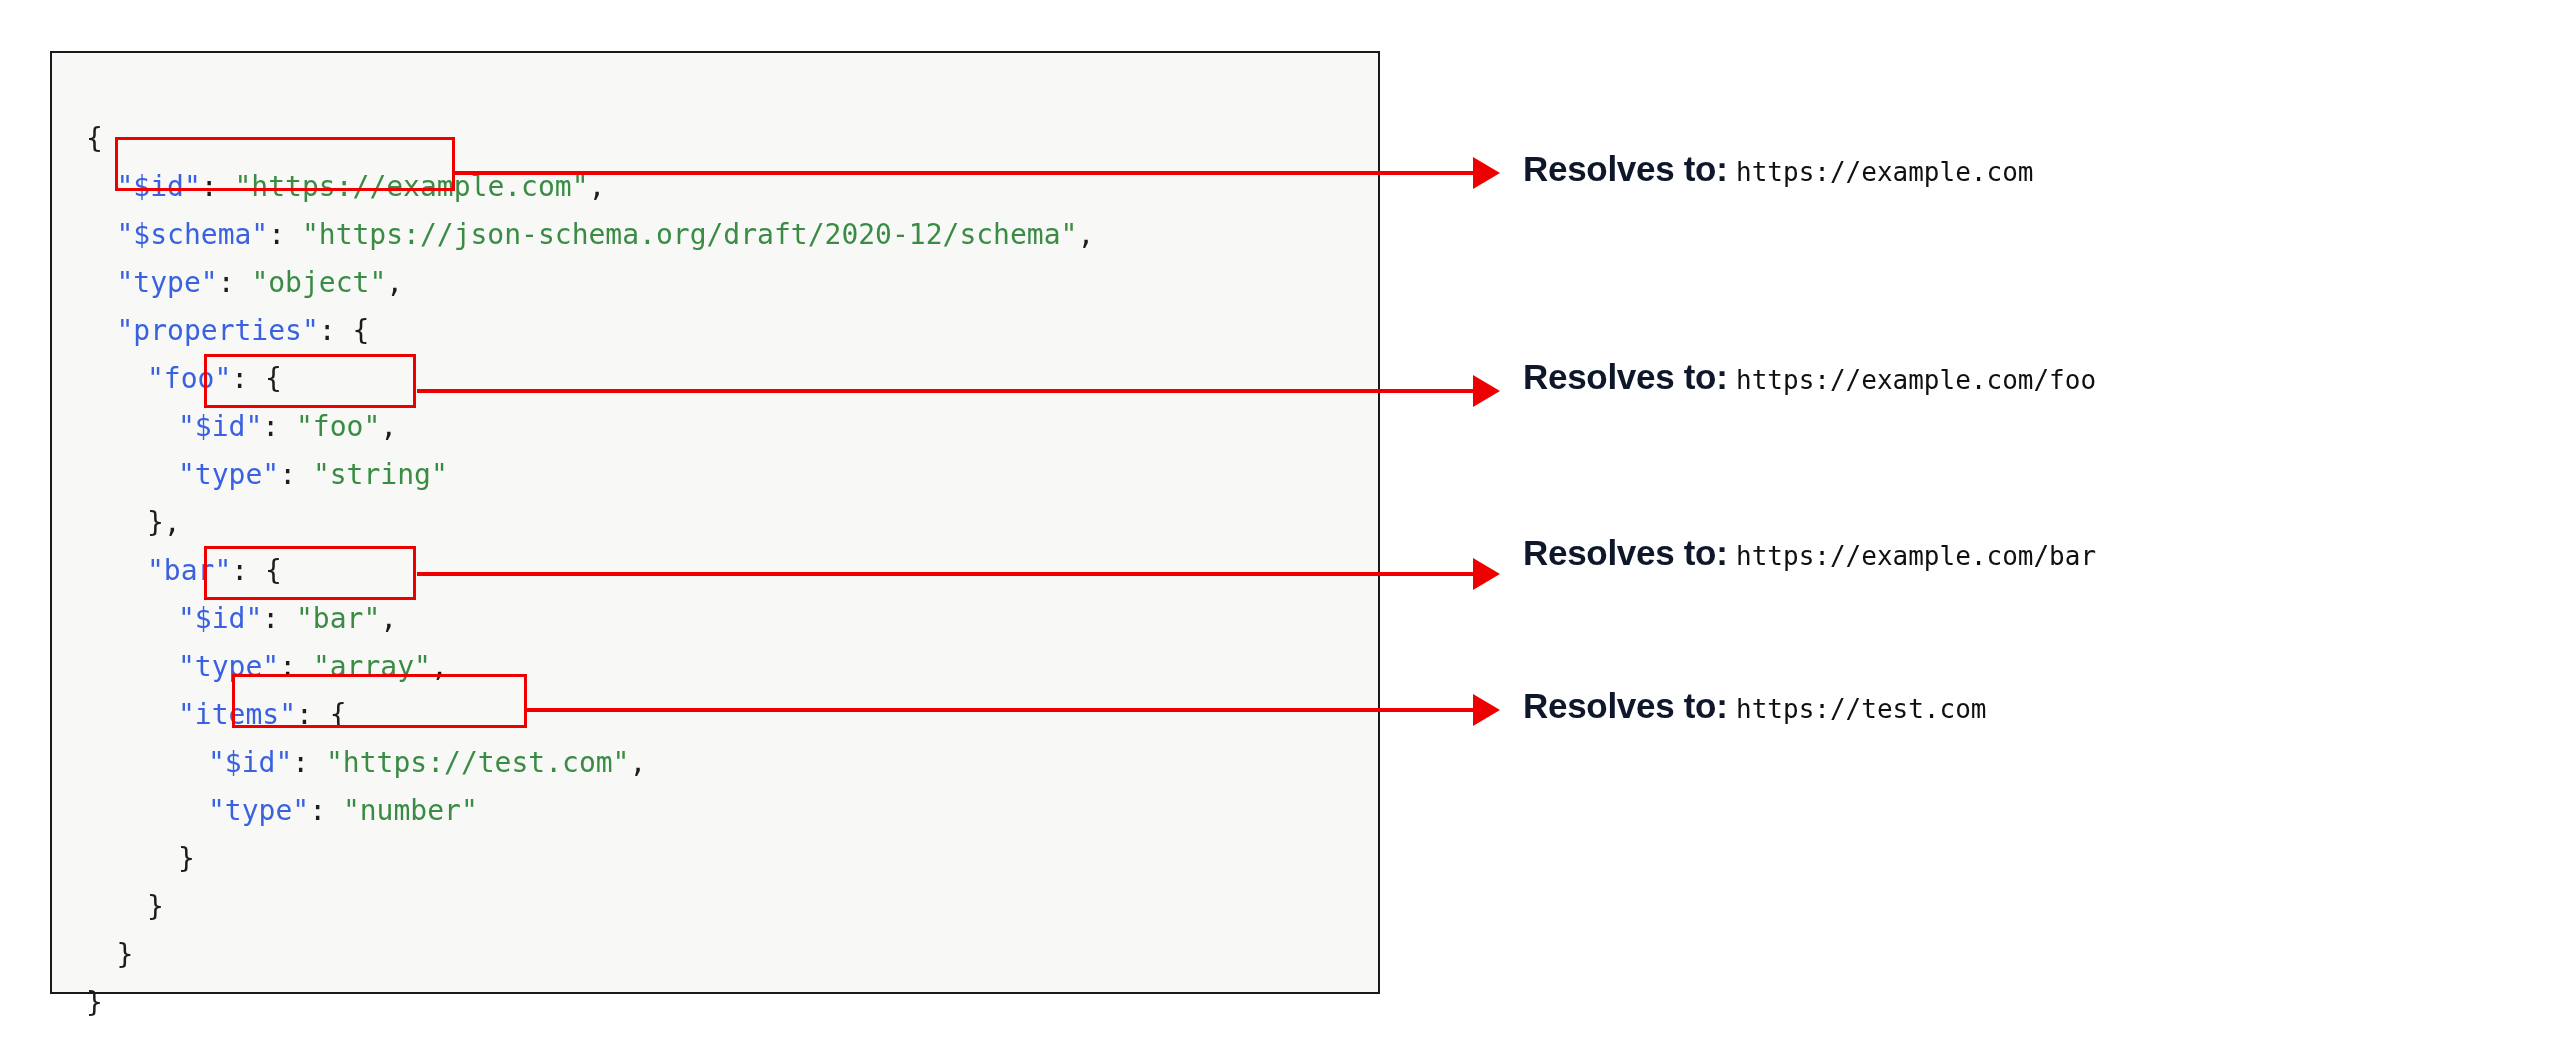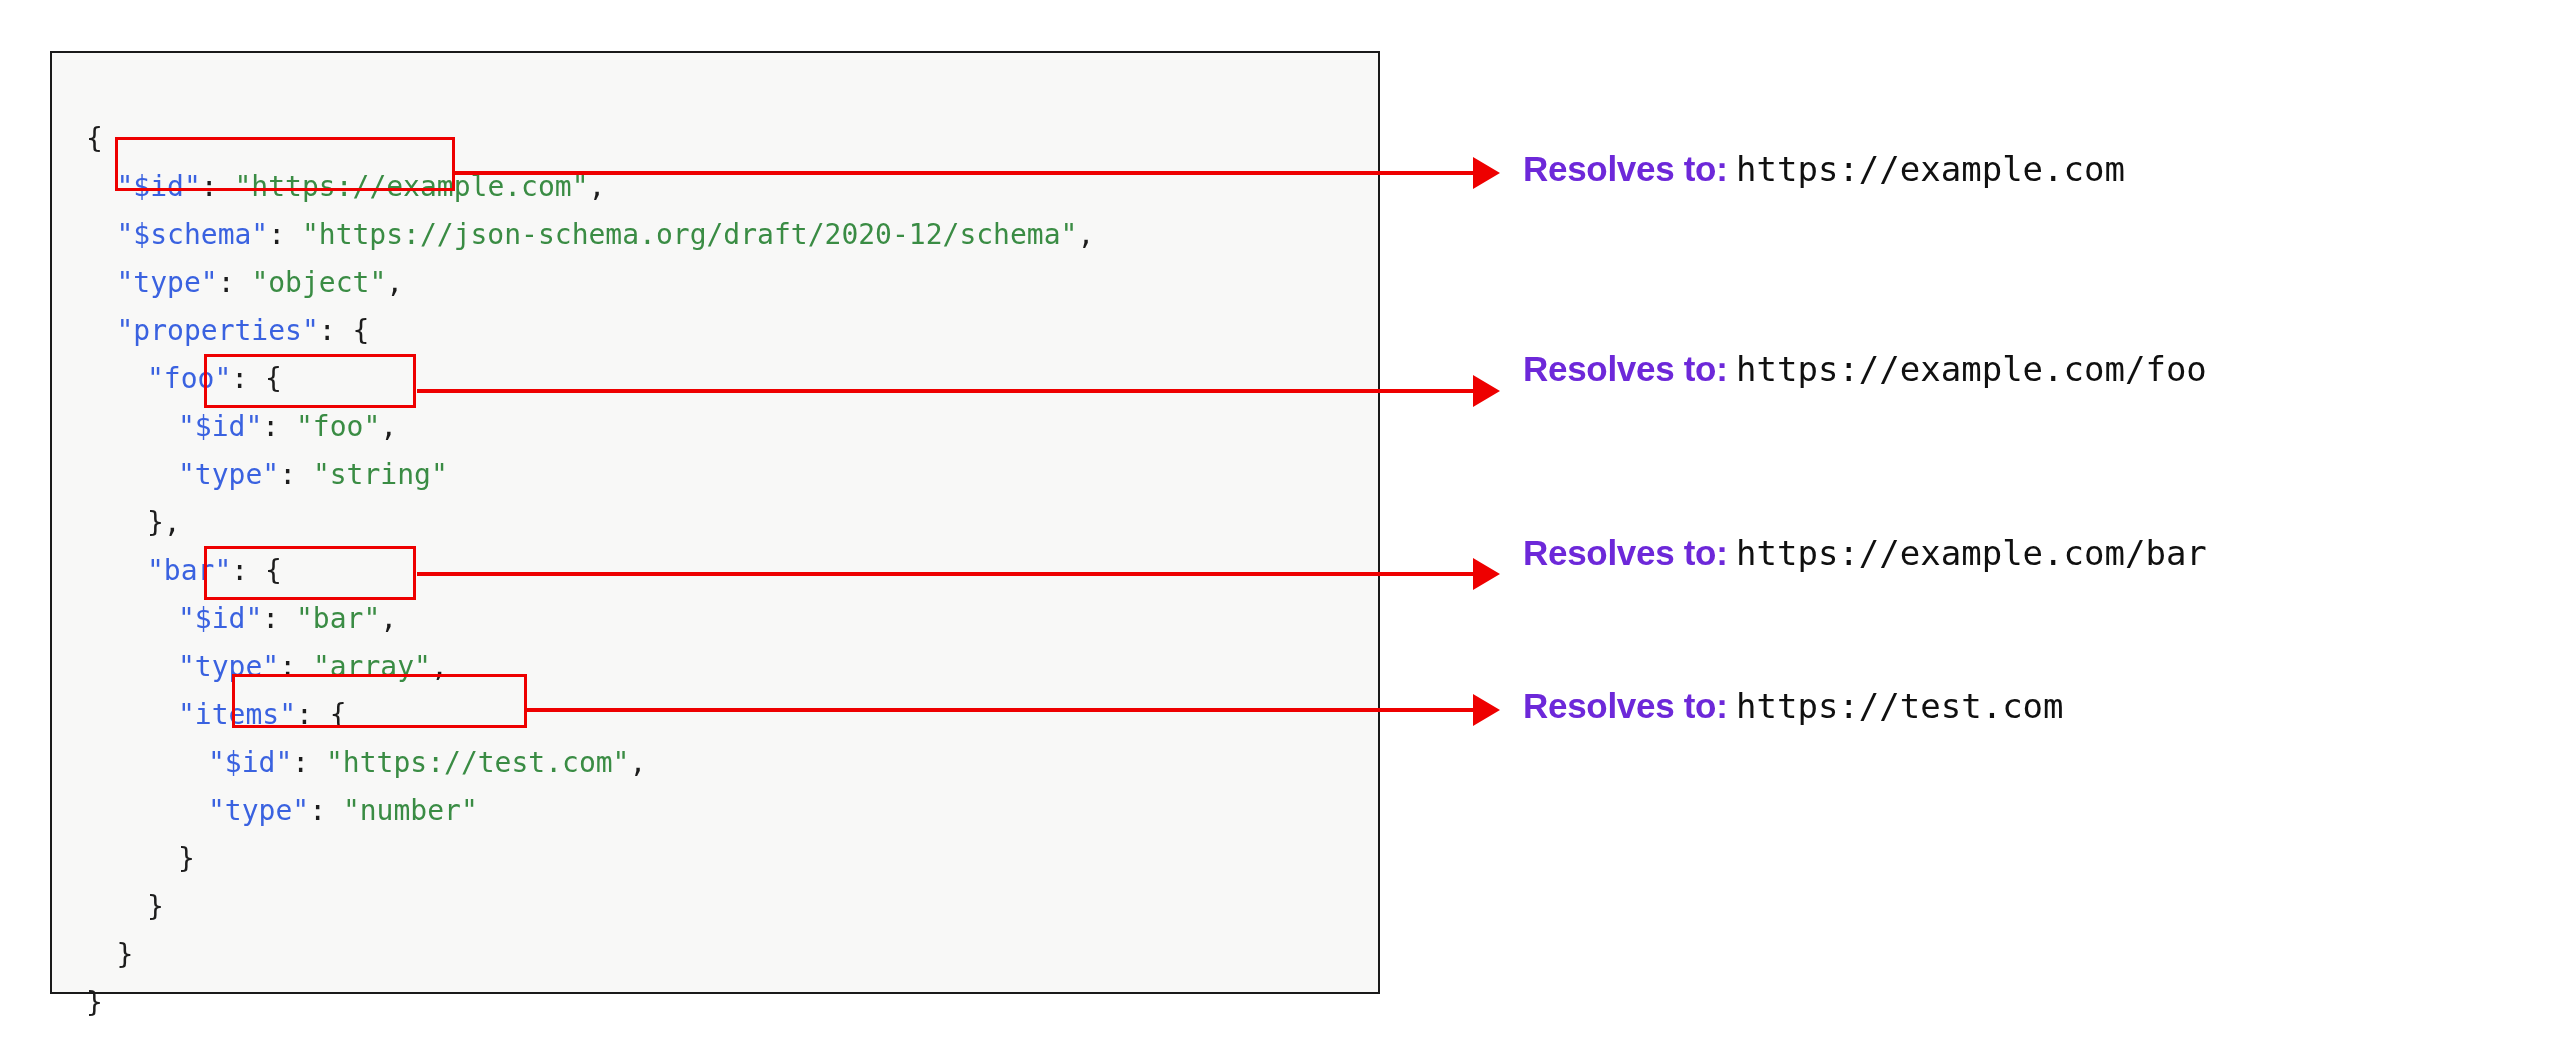--- a/index.html
+++ b/index.html
@@ -69,26 +69,26 @@
   
   .anno {
     position: absolute;
     white-space: nowrap;
     line-height: 1;
   }
   .anno-label {
     font-family: "Liberation Sans", sans-serif;
     font-weight: bold;
     font-size: 35px;
-    color: #6d28d9;
+    color: #0f172a;
     letter-spacing: -0.3px;
   }
   .anno-url {
     font-family: "DejaVu Sans Mono", "Liberation Mono", monospace;
-    font-size: 34px;
+    font-size: 26px;
     color: #101010;
     margin-left: 8.5px;
   }
 </style>
 </head>
 <body>
 
 <div id="root">
 
   <div id="code-panel">
@@ -108,19 +108,19 @@
       <div class="conn-line" style="left: 417px; top: 389px; width: 1060px;"></div>
       <div class="arrow-head" style="left: 1473px; top: 375px;"></div>
       <div class="conn-line" style="left: 417px; top: 572px; width: 1060px;"></div>
       <div class="arrow-head" style="left: 1473px; top: 558px;"></div>
       <div class="conn-line" style="left: 527px; top: 708px; width: 951px;"></div>
       <div class="arrow-head" style="left: 1473px; top: 694px;"></div>
     </div>
 
   <div id="annotation-layer">
       <div class="anno" style="left: 1523px; top: 151px;"><span class="anno-label">Resolves to:</span><span class="anno-url">https://example.com</span></div>
-      <div class="anno" style="left: 1523px; top: 351px;"><span class="anno-label">Resolves to:</span><span class="anno-url">https://example.com/foo</span></div>
+      <div class="anno" style="left: 1523px; top: 359px;"><span class="anno-label">Resolves to:</span><span class="anno-url">https://example.com/foo</span></div>
       <div class="anno" style="left: 1523px; top: 535px;"><span class="anno-label">Resolves to:</span><span class="anno-url">https://example.com/bar</span></div>
       <div class="anno" style="left: 1523px; top: 688px;"><span class="anno-label">Resolves to:</span><span class="anno-url">https://test.com</span></div>
     </div>
 
 </div>
 
 
 </body></html>

